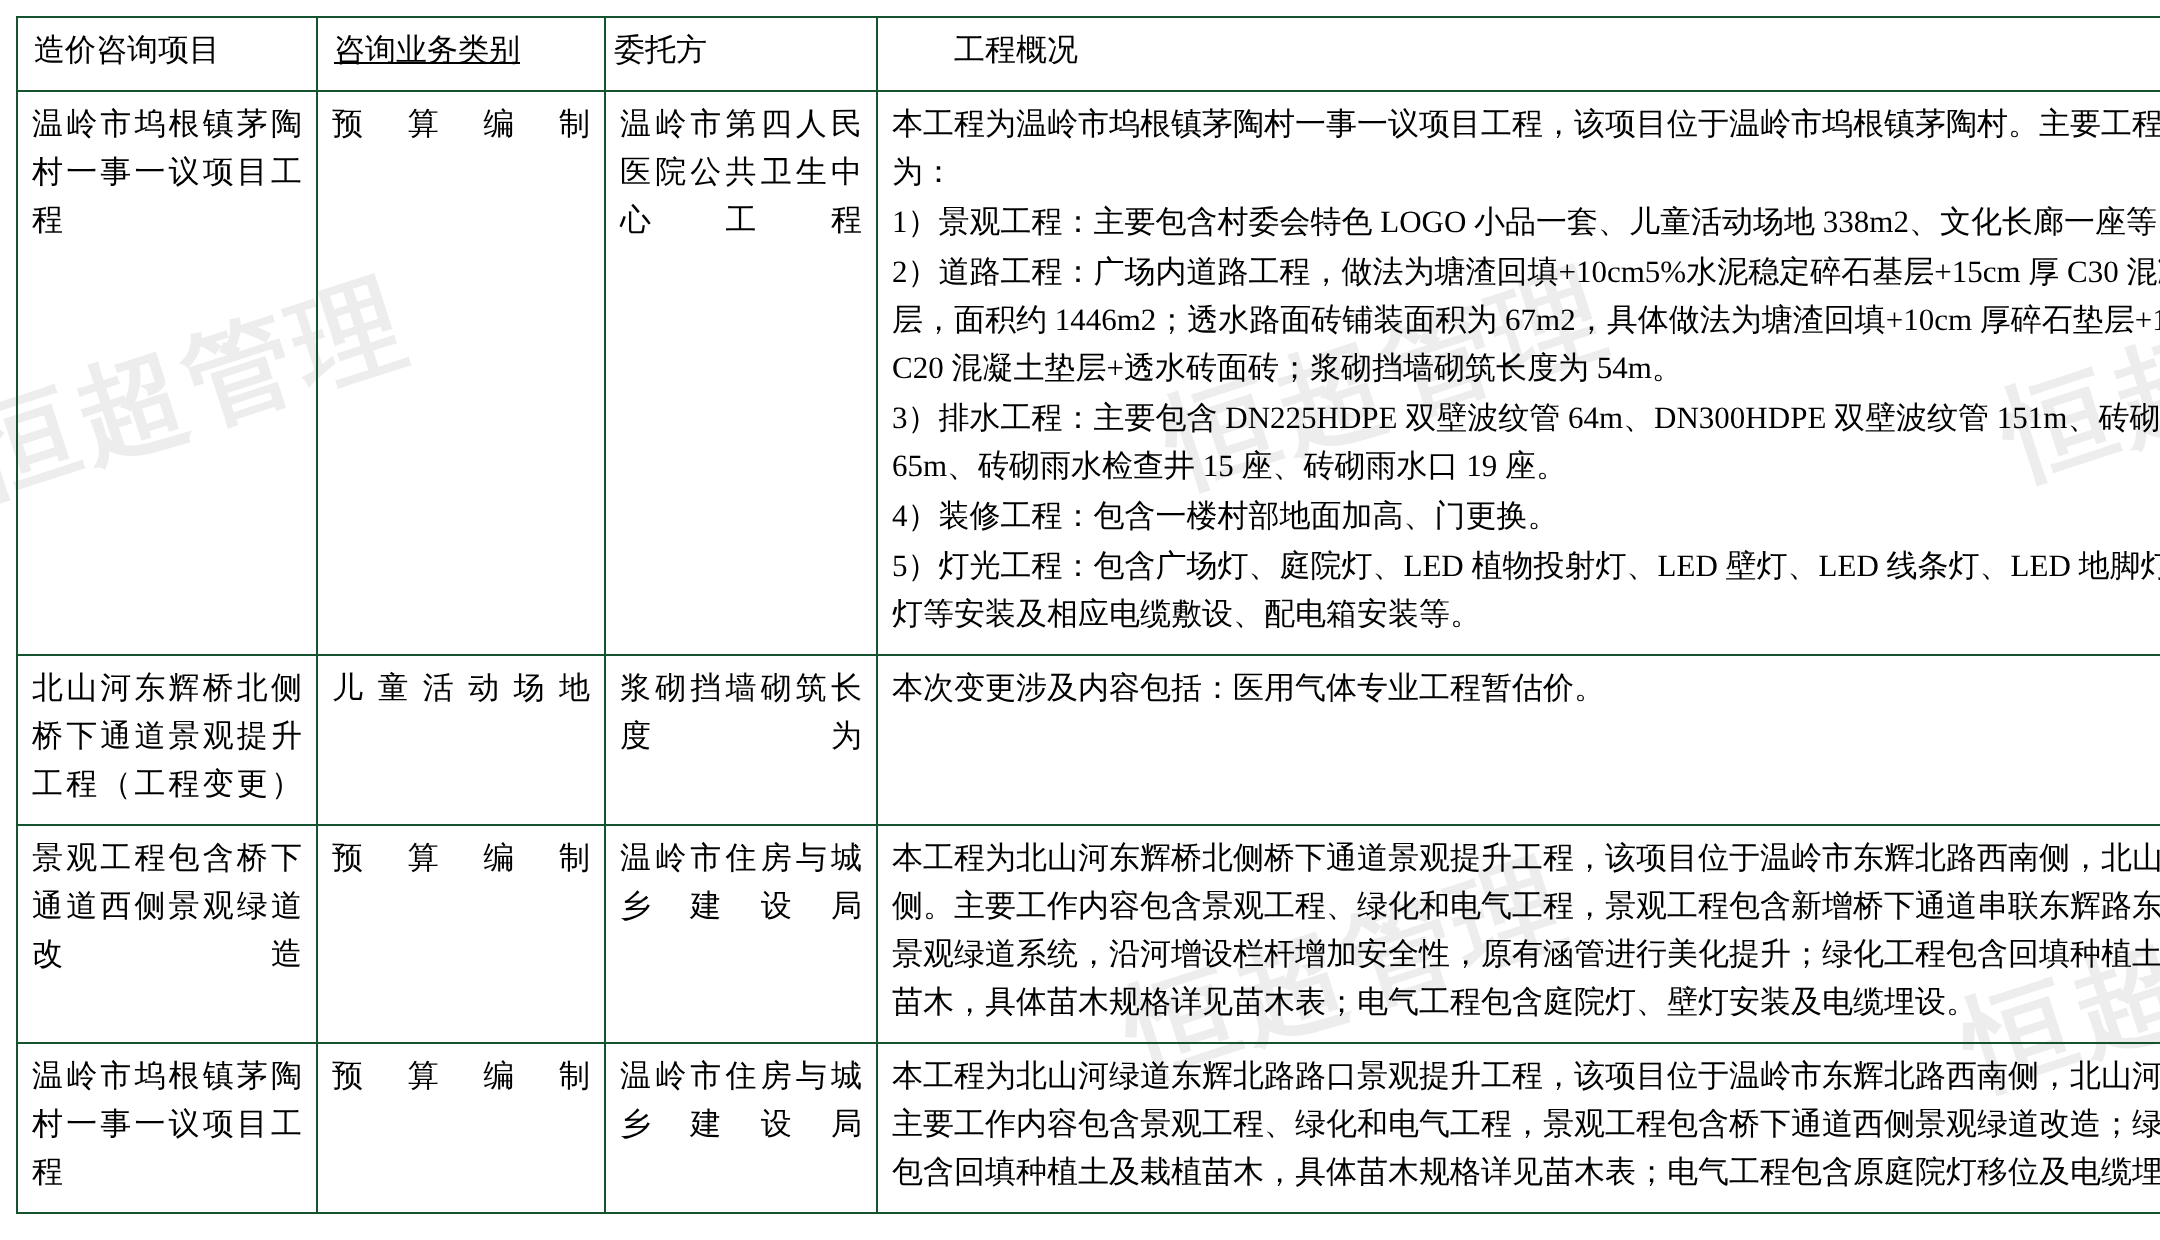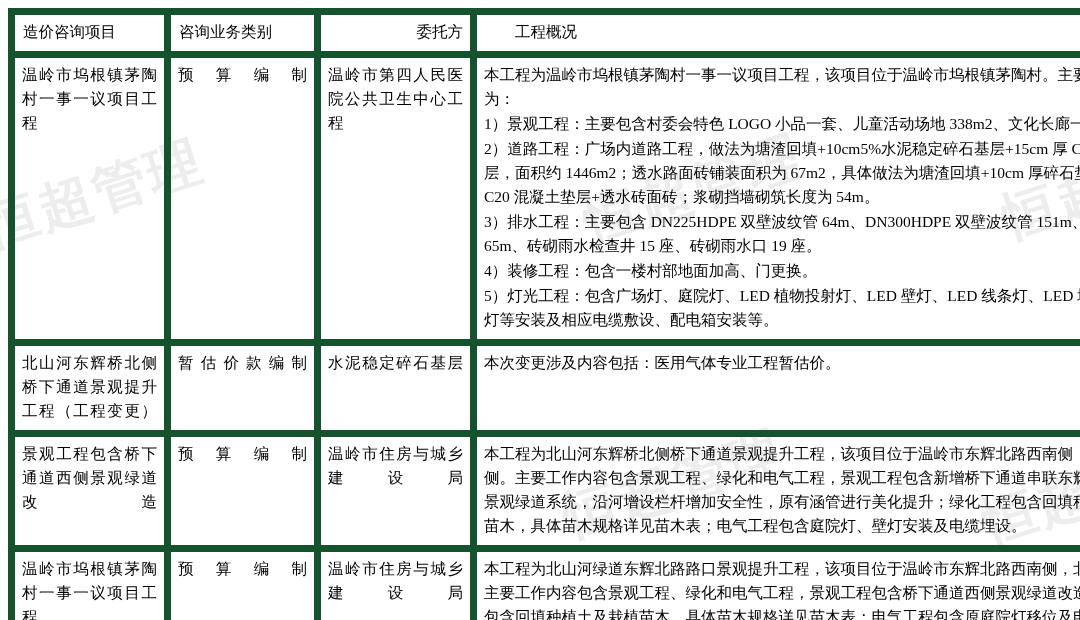--- a/index.html
+++ b/index.html
@@ -50,41 +50,41 @@
   table.main-table {
     position: relative;
     z-index: 10;
     border-collapse: collapse;
     width: 1069px;
     margin: 8px 0 0 8px;
     table-layout: fixed;
     background: transparent;
   }
   table.main-table td, table.main-table th {
-    border: 7px solid #14532d;
+    border: 1px solid #14532d;
     vertical-align: top;
     padding: 5px 7px 7px 7px;
     font-size: 15.5px;
     line-height: 1.55;
     background: transparent;
   }
   thead th {
     text-align: center;
     font-weight: normal;
     font-size: 16px;
     padding: 4px 6px 6px 6px;
   }
   th.col-a, td.col-a { width: 134px; }
   th.col-b, td.col-b { width: 128px; }
   th.col-c, td.col-c { width: 124px; }
   th.col-d, td.col-d { width: 665px; }
 
   thead th.col-a { text-align: left; padding-left: 8px; }
-  thead th.col-b { text-align: left; padding-left: 8px; }
-  thead th.col-c { text-align: right; padding-left: 18px; }
+  thead th.col-b { text-align: left; padding-left: 8px; text-decoration: underline; }
+  thead th.col-c { text-align: left; padding-left: 4px; }
   thead th.col-d { text-align: left; padding-left: 38px; }
 
   td.col-a, td.col-b, td.col-c {
     text-align: justify;
     text-align-last: justify;
     letter-spacing: 0px;
     margin-left: 20px;
   }
   td.col-d {
     text-align: left;
@@ -130,22 +130,22 @@
           <p class="para">1）景观工程：主要包含村委会特色 LOGO 小品一套、儿童活动场地 338m2、文化长廊一座等。</p>
           <p class="para">2）道路工程：广场内道路工程，做法为塘渣回填+10cm5%水泥稳定碎石基层+15cm 厚 C30 混凝土面层，面积约 1446m2；透水路面砖铺装面积为 67m2，具体做法为塘渣回填+10cm 厚碎石垫层+10cm 厚 C20 混凝土垫层+透水砖面砖；浆砌挡墙砌筑长度为 54m。</p>
           <p class="para">3）排水工程：主要包含 DN225HDPE 双壁波纹管 64m、DN300HDPE 双壁波纹管 151m、砖砌排水沟 65m、砖砌雨水检查井 15 座、砖砌雨水口 19 座。</p>
           <p class="para">4）装修工程：包含一楼村部地面加高、门更换。</p>
           <p class="para">5）灯光工程：包含广场灯、庭院灯、LED 植物投射灯、LED 壁灯、LED 线条灯、LED 地脚灯、吸顶灯等安装及相应电缆敷设、配电箱安装等。</p>
         </td>
       </tr>
 
       <tr>
         <td class="col-a">北山河东辉桥北侧桥下通道景观提升工程（工程变更）</td>
-        <td class="col-b">暂估价款编制</td>
-        <td class="col-c">水泥稳定碎石基层</td>
+        <td class="col-b">儿童活动场地</td>
+        <td class="col-c">浆砌挡墙砌筑长度为</td>
         <td class="col-d">
           <p class="para">本次变更涉及内容包括：医用气体专业工程暂估价。</p>
         </td>
       </tr>
 
       <tr>
         <td class="col-a">景观工程包含桥下通道西侧景观绿道改造</td>
         <td class="col-b">预算编制</td>
         <td class="col-c">温岭市住房与城乡建设局</td>
         <td class="col-d">

